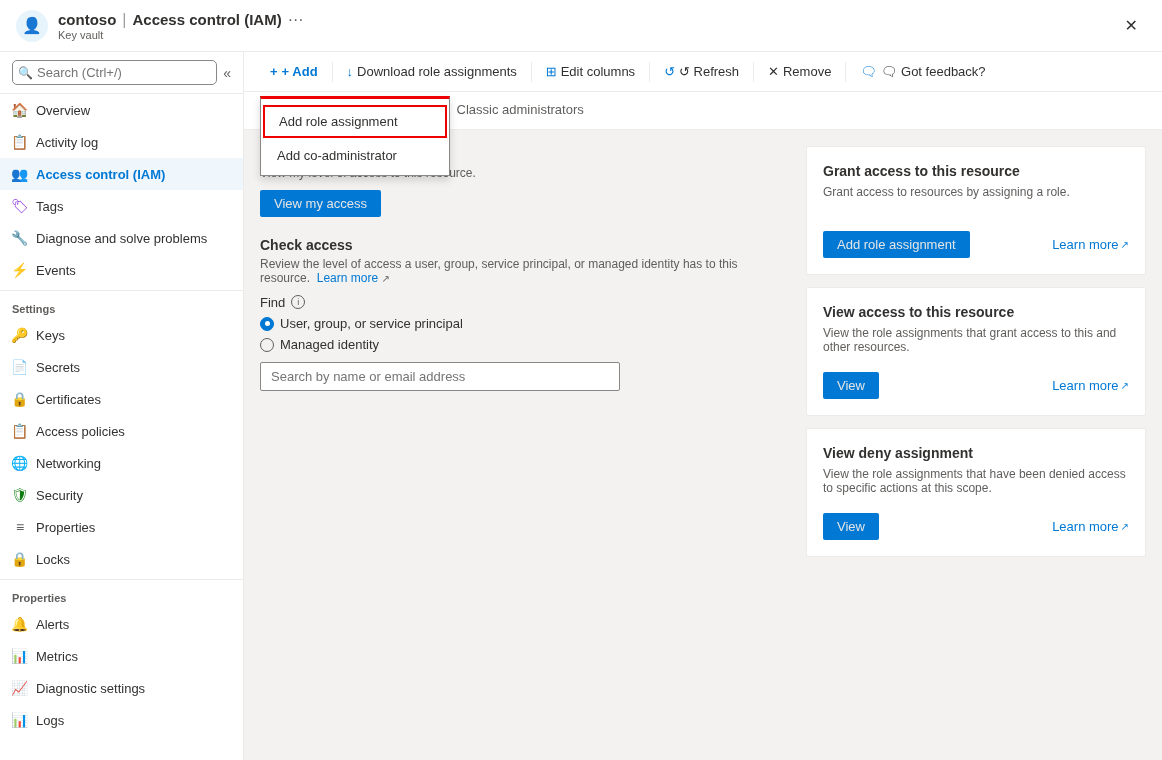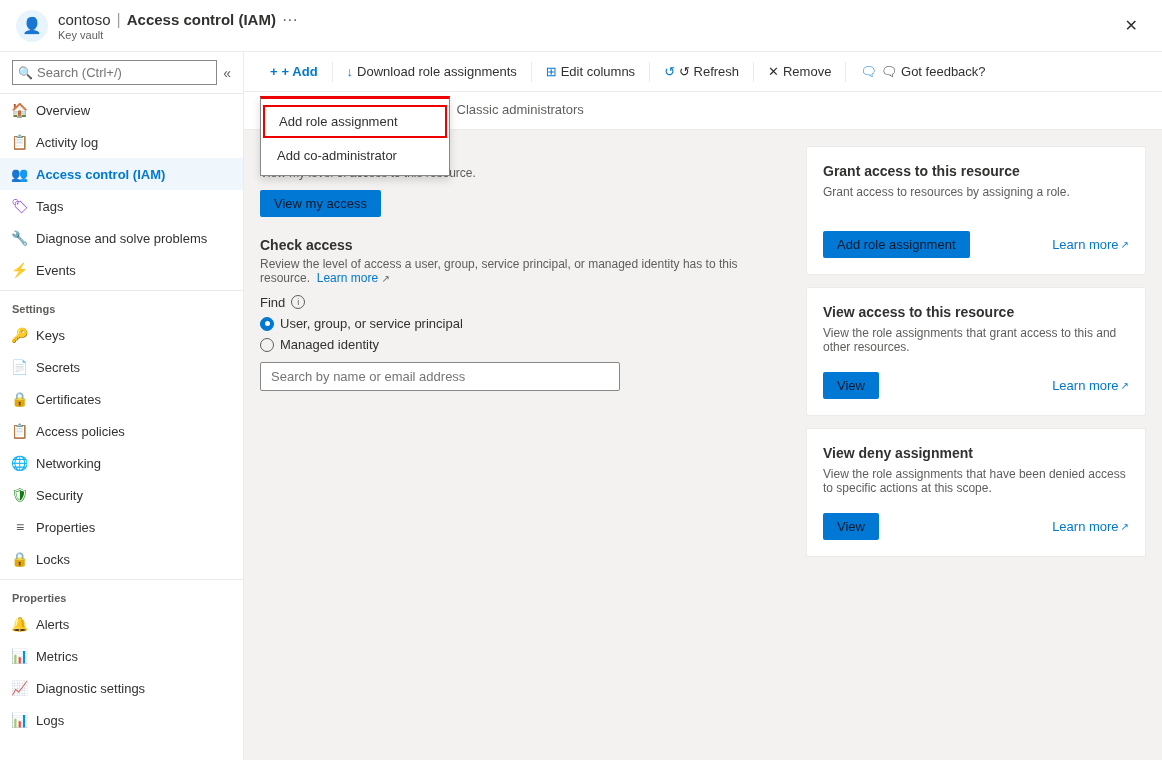--- a/index.html
+++ b/index.html
@@ -35,21 +35,21 @@
     .sidebar-search {
       padding: 8px 12px;
       border-bottom: 1px solid #edebe9;
       display: flex;
       align-items: center;
       gap: 6px;
       position: relative;
     }
     .sidebar-search input {
       border: 1px solid #8a8886;
-      border-radius: 0;
+      border-radius: 5px;
       padding: 4px 8px;
       font-size: 13px;
       width: 100%;
       color: #605e5c;
       outline: none;
     }
     .sidebar-collapse-btn { background: none; border: none; cursor: pointer; color: #605e5c; font-size: 14px; margin-left: auto; flex-shrink: 0; }
     .sidebar-nav { flex: 1; overflow-y: auto; }
     .sidebar-item {
       display: flex;
@@ -145,21 +145,21 @@
 
     
     .left-panel { flex: 1; display: flex; flex-direction: column; gap: 20px; }
 
     
     .section { background: transparent; }
     .section-title { font-size: 14px; font-weight: 600; color: #323130; margin-bottom: 4px; }
     .section-desc { font-size: 12px; color: #605e5c; margin-bottom: 10px; }
     .btn-primary {
       background: #0078d4;
-      color: #0f172a;
+      color: #e5e5e5;
       border: none;
       padding: 6px 14px;
       font-size: 13px;
       cursor: pointer;
       border-radius: 2px;
     }
 
     
     .link-blue { color: #0078d4; text-decoration: none; cursor: pointer; }
 
@@ -199,21 +199,21 @@
     .card-footer { display: flex; align-items: center; justify-content: space-between; margin-top: 6px; }
   </style>
 </head>
 <body>
 
 <div class="top-header">
   <div class="top-header-left">
     <div class="header-icon">👤</div>
     <div>
       <div style="display:flex;align-items:center;gap:6px;">
-        <span style="font-size:15px;font-weight:400;">contoso</span>
+        <span style="font-size:15px;font-weight:700;">contoso</span>
         <span style="color:#a19f9d;font-size:16px;">|</span>
         <span style="font-size:15px;font-weight:600;">Access control (IAM)</span>
         <span style="color:#605e5c;cursor:pointer;font-size:16px;">···</span>
       </div>
       <div style="font-size:11px;color:#605e5c;">Key vault</div>
     </div>
   </div>
   <button class="close-btn">✕</button>
 </div>
 

